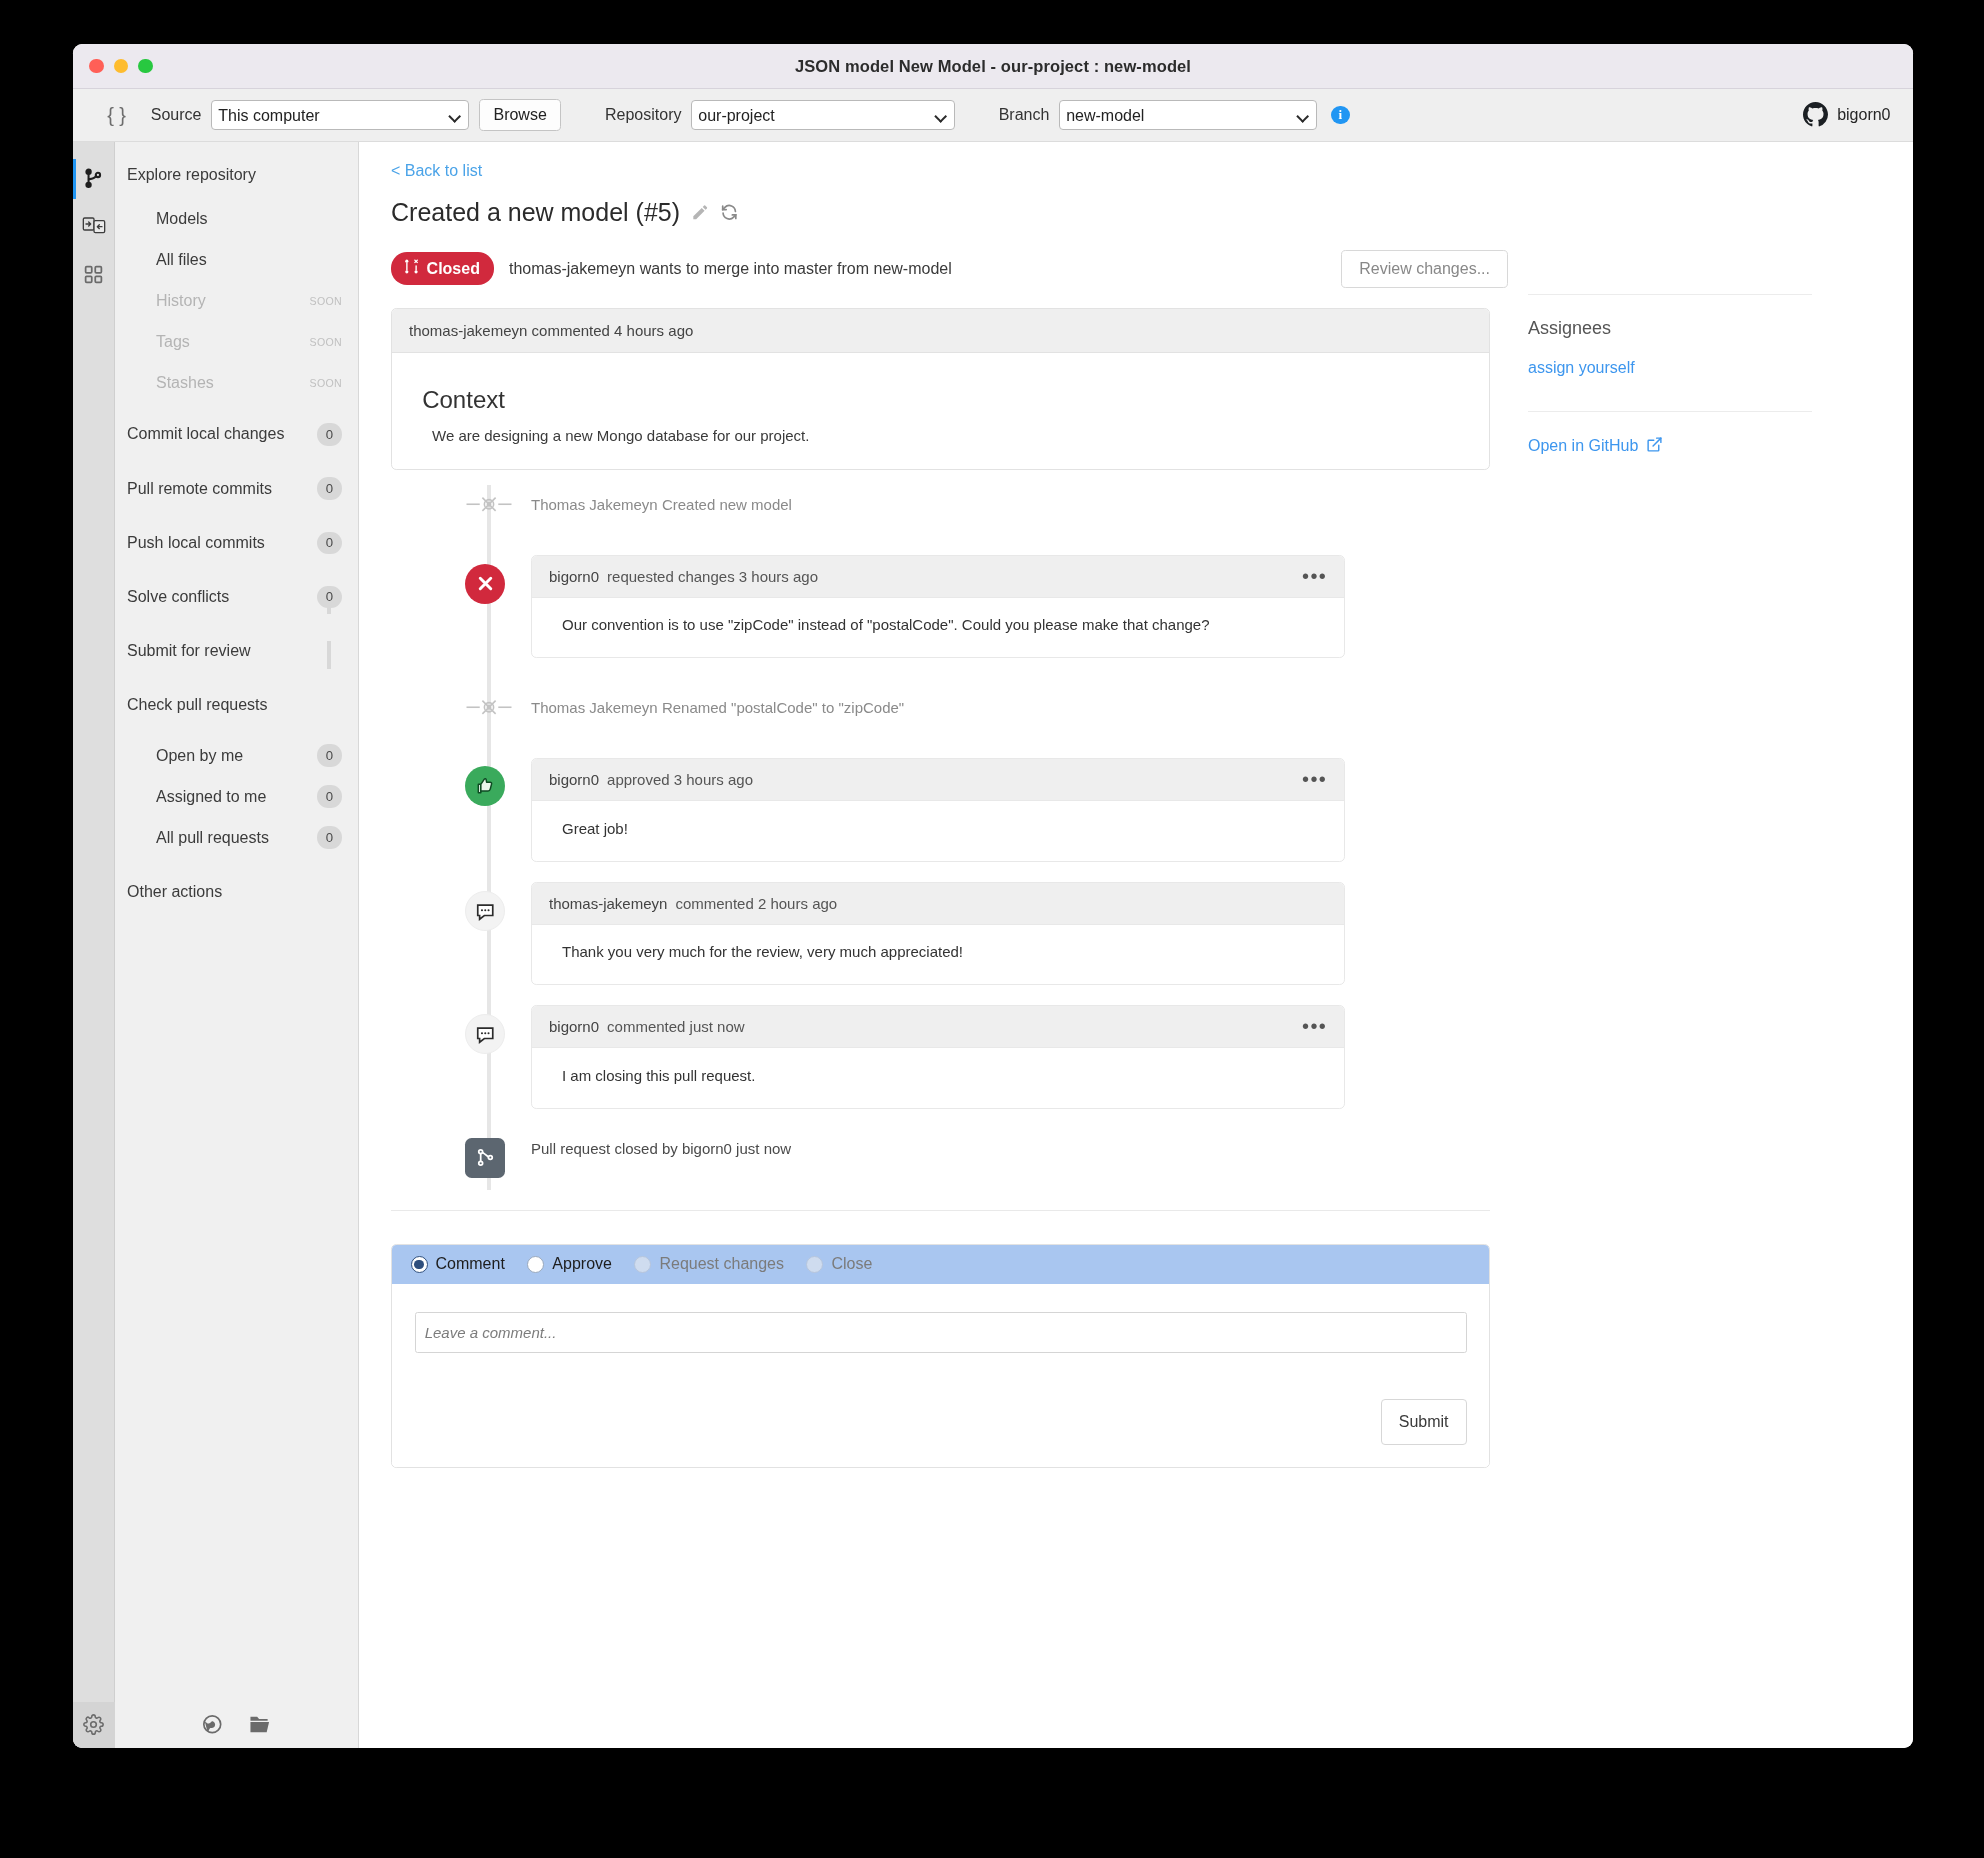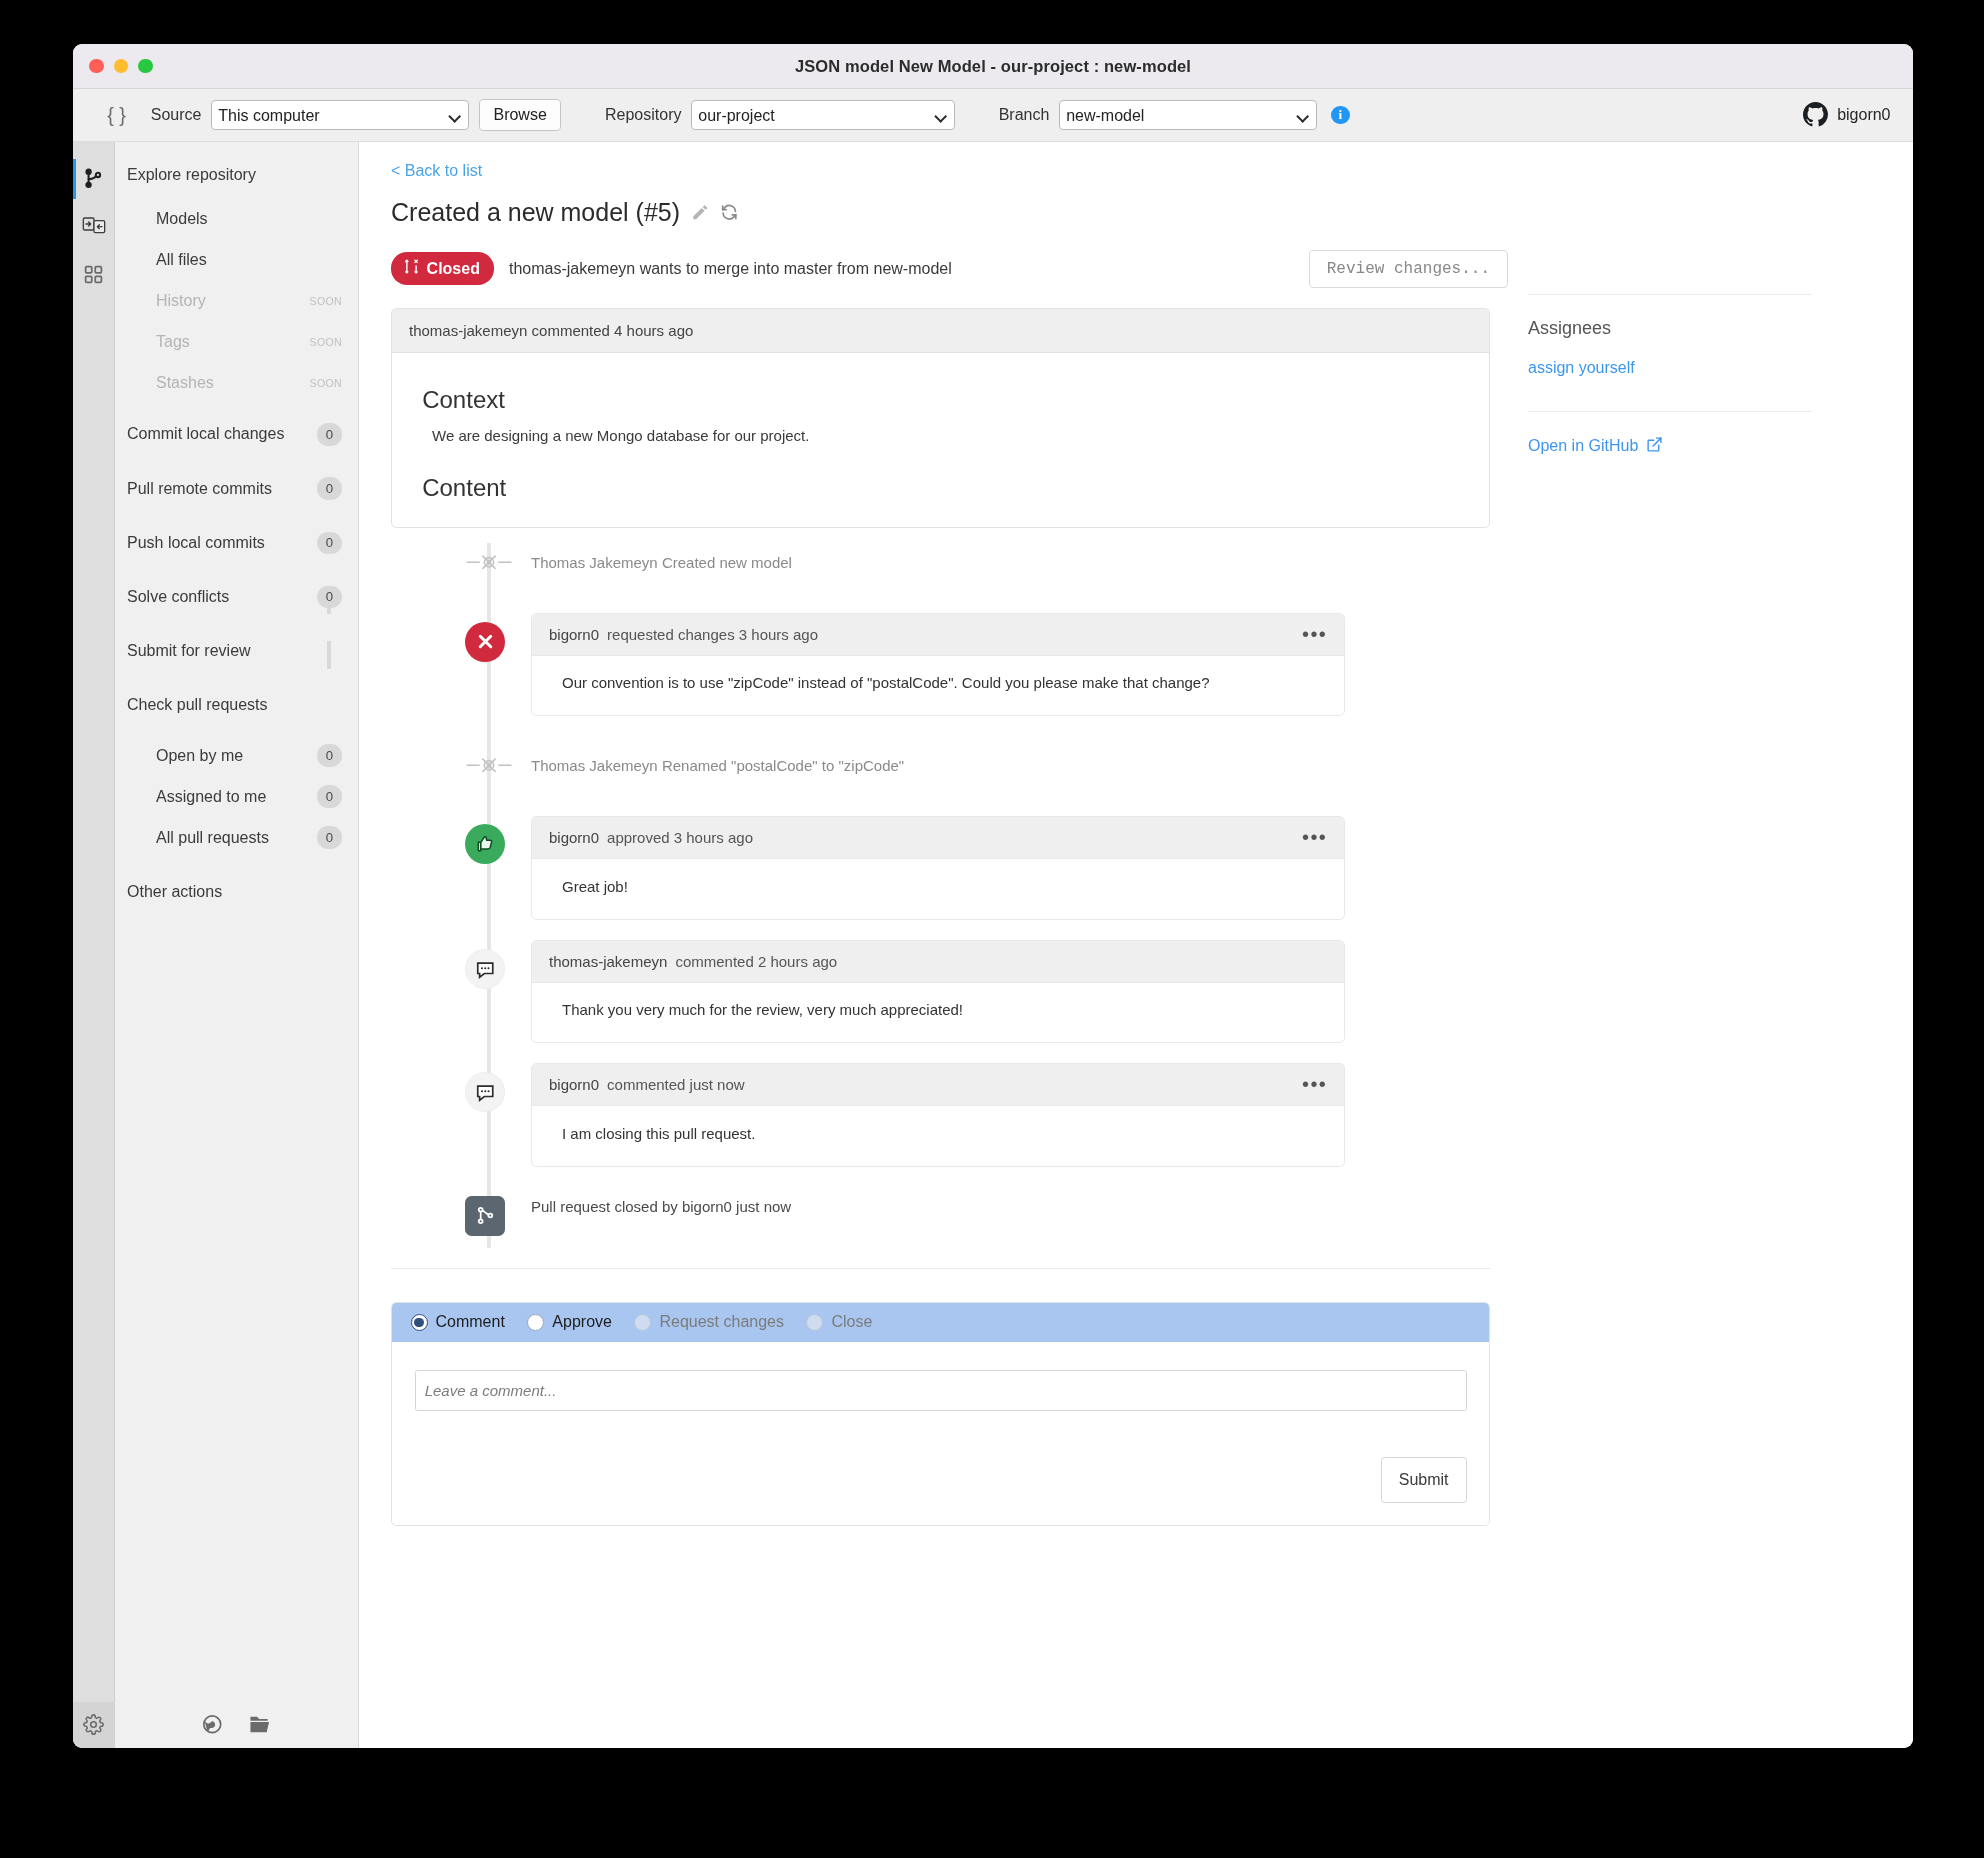--- a/index.html
+++ b/index.html
@@ -147,21 +147,21 @@
   .status-row { display: flex; align-items: center; margin-top: 22.5px; }
   .closed-badge {
     background: #d1293d; color: #fff; border-radius: 16px;
     height: 33px; display: flex; align-items: center; gap: 6.6px;
     padding: 0 14.5px 0 12px; font-size: 16px; font-weight: bold;
   }
   .status-text { font-size: 16px; color: #3a3a3a; margin-left: 14.5px; }
   .review-btn {
     margin-left: auto; height: 38px; border: 0.7px solid #d8d8d8; border-radius: 4.6px;
     background: #fff; color: #888; font-size: 16px; padding: 0 17px; cursor: pointer;
-    font-family: Liberation Mono, monospace;
+    font-family: Liberation Sans, sans-serif;
   }
 
   
   .desc-card {
     margin-top: 20px; border: 0.7px solid #e2e2e2; border-radius: 5.3px; overflow: hidden;
     width: 1099px; background: #fff;
   }
   .desc-head {
     background: #efefef; border-bottom: 0.7px solid #e2e2e2;
     font-size: 15px; color: #444; padding: 13.2px 17px;
@@ -456,21 +456,20 @@
             <div class="status-text">thomas-jakemeyn wants to merge into master from new-model</div>
             <button class="review-btn">Review changes...</button>
           </div>
 
           
           <div class="desc-card">
             <div class="desc-head">thomas-jakemeyn commented 4 hours ago</div>
             <div class="desc-body">
               <div class="desc-h">Context</div>
               <div class="desc-p">We are designing a new Mongo database for our project.</div>
-              <div class="desc-h second">Content</div>
             </div>
           </div>
 
           
           <div class="timeline">
             <div class="tl-line"></div>
 
             <div class="tl-row" style="margin-top:14.5px">
               <div class="tl-marker" style="top:8px; left:74px">
                 <svg width="48" height="22.5" viewBox="0 0 72 34" fill="none" stroke="#c3c3c3" stroke-width="2.4">

